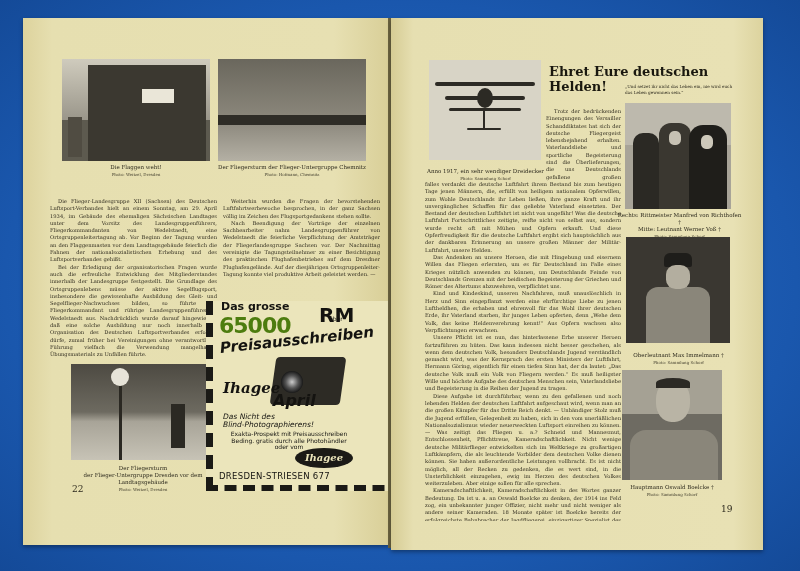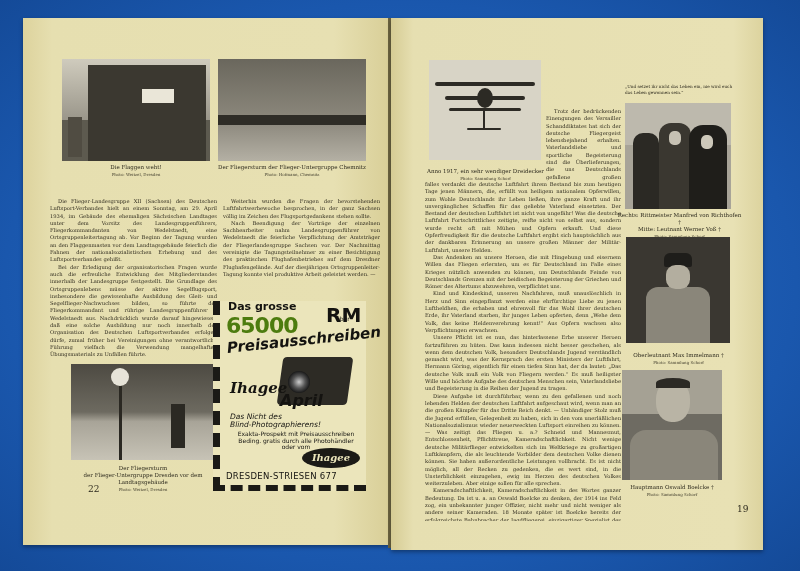--- a/index.html
+++ b/index.html
@@ -10,21 +10,21 @@
   .page.right{left:391px;top:18px;width:372px;height:532px;background:linear-gradient(90deg,#d6cc94 0%,#e6dfb1 6%,#e8e1b4 92%,#dcd39e 100%);}
   .spine{position:absolute;left:388px;top:18px;width:3px;height:530px;background:#6b6340;}
   .photo{position:absolute;background:#5d5a4f;overflow:hidden;}
   .photo .sky{position:absolute;left:0;top:0;right:0;height:45%;background:linear-gradient(#cfcbbd,#9a968a);}
   .photo .ground{position:absolute;left:0;bottom:0;right:0;height:35%;background:linear-gradient(#8f8b80,#b4b0a4);}
   .cap{position:absolute;font-family:"DejaVu Serif",serif;font-size:5.5px;color:#2b281c;text-align:center;line-height:7px;}
   .cap .credit{display:block;font-size:4px;color:#4a4634;}
   .headline{position:absolute;font-family:"DejaVu Serif",serif;font-weight:bold;color:#1a180f;}
   .col{position:absolute;font-family:"DejaVu Serif",serif;font-size:5.2px;line-height:7.3px;color:#2e2a1d;text-align:justify;overflow:hidden;}
   .col p{margin:0;text-indent:8px;}
-  .pagenum{position:absolute;font-family:"DejaVu Serif",serif;font-size:9px;color:#2b281c;margin-left:16px;}
+  .pagenum{position:absolute;font-family:"DejaVu Serif",serif;font-size:9px;color:#2b281c;}
   .ad{position:absolute;left:213px;top:301px;width:146px;height:184px;background:#ebe5bb;border-left:7px dashed #1b1a16;border-bottom:6px dashed #1b1a16;}
   .ad .t1{position:absolute;left:8px;top:0px;font-family:"DejaVu Sans",sans-serif;font-weight:bold;font-size:11px;line-height:11px;color:#141310;}
   .ad .big{position:absolute;left:6px;top:12px;font-family:"DejaVu Sans",sans-serif;font-weight:bold;font-size:22px;color:#4d7c0f;letter-spacing:-1px;}
   .ad .rm{position:absolute;left:106px;top:2px;font-family:"DejaVu Sans",sans-serif;font-weight:bold;font-size:20px;color:#141310;}
   .ad .preis{position:absolute;left:6px;top:38px;font-family:"DejaVu Sans",sans-serif;font-weight:bold;font-style:italic;font-size:15px;color:#141310;transform:rotate(-6deg);transform-origin:left top;}
   .ad .ueber{position:absolute;left:116px;top:14px;font-family:"DejaVu Sans",sans-serif;font-size:6px;color:#141310;}
   .ad .camera{position:absolute;left:60px;top:56px;width:70px;height:48px;background:#2d2b25;border-radius:4px;transform:skewX(-8deg);}
   .ad .lens{position:absolute;left:68px;top:70px;width:22px;height:22px;border-radius:50%;background:radial-gradient(#ccc 0%,#555 40%,#1a1a1a 70%);}
   .ad .brand1{position:absolute;left:10px;top:78px;font-family:"DejaVu Serif",serif;font-weight:bold;font-style:italic;font-size:15px;color:#141310;}
   .ad .brand2{position:absolute;left:60px;top:90px;font-family:"DejaVu Sans",sans-serif;font-weight:bold;font-style:italic;font-size:16px;color:#141310;}
@@ -79,21 +79,21 @@
     <div style="position:absolute;left:100px;top:40px;width:14px;height:44px;background:#2b2923;"></div>
   </div>
   <div class="cap" style="left:40px;top:447px;width:160px;">
     <span style="display:block">Der Fliegersturm</span>
     <span style="display:block">der Flieger-Untergruppe Dresden vor dem Landtagsgebäude</span>
     <span class="credit">Photo: Weitzel, Dresden</span>
   </div>
 
   <div class="pagenum" style="left:49px;top:466px;">22</div>
 
-  <div class="ad" style="left:190px;top:283px;">
+  <div class="ad" style="left:183px;top:283px;padding-left:44px;">
     <div class="t1">Das grosse</div>
     <div class="big">65000</div>
     <div class="rm">RM</div>
     <div class="ueber">über</div>
     <div class="preis">Preisausschreiben</div>
     <div class="camera"></div>
     <div class="lens"></div>
     <div class="brand1">Ihagee</div>
     <div class="brand2">April</div>
     <div class="tag1">
@@ -120,20 +120,21 @@
     <div class="wing" style="left:20px;top:48px;width:72px;height:3px;"></div>
     <div style="position:absolute;left:48px;top:28px;width:16px;height:20px;border-radius:50%;background:#2c2a24;"></div>
     <div class="wing" style="left:38px;top:68px;width:34px;height:2px;"></div>
     <div class="wing" style="left:54px;top:50px;width:2px;height:20px;"></div>
   </div>
   <div class="cap" style="left:32px;top:150px;width:125px;">
     <span>Anno 1917, ein sehr wendiger Dreidecker</span>
     <span class="credit">Photo: Sammlung Schorf</span>
   </div>
 
+  <div class="headline" style="left:158px;top:46px;font-size:13px;">Ehret Eure deutschen Helden!</div>
   <div class="cap" style="left:234px;top:66px;width:110px;text-align:left;font-size:4.2px;line-height:5.5px;">„Und setzet ihr nicht das Leben ein, nie wird euch das Leben gewonnen sein.“</div>
 
   <div class="col" style="left:155px;top:90px;width:75px;height:73px;text-indent:8px;">Trotz der bedrückenden Einengungen des Versailler Schanddiktates hat sich der deutsche Fliegergeist lebensbejahend erhalten. Vaterlandsliebe und sportliche Begeisterung sind die Überlieferungen, die uns Deutschlands gefallene großen Luftfhelden, an deren Spitze uns alle Nationen beneiden, als kostbares ideelles Erbe hinterließen. Jedes</div>
 
   <div class="photo" style="left:234px;top:85px;width:106px;height:106px;background:#a8a498;">
     <div style="position:absolute;left:0;top:0;width:100%;height:40%;background:#bdb9ad;"></div>
     <div style="position:absolute;left:8px;top:30px;width:26px;height:76px;background:#2b2924;border-radius:10px 10px 0 0;"></div>
     <div style="position:absolute;left:34px;top:20px;width:32px;height:86px;background:#3a3730;border-radius:12px 12px 0 0;"></div>
     <div style="position:absolute;left:64px;top:22px;width:38px;height:84px;background:#1f1e1a;border-radius:14px 14px 0 0;"></div>
     <div style="position:absolute;left:44px;top:28px;width:12px;height:14px;background:#c6c1b3;border-radius:40%;"></div>

